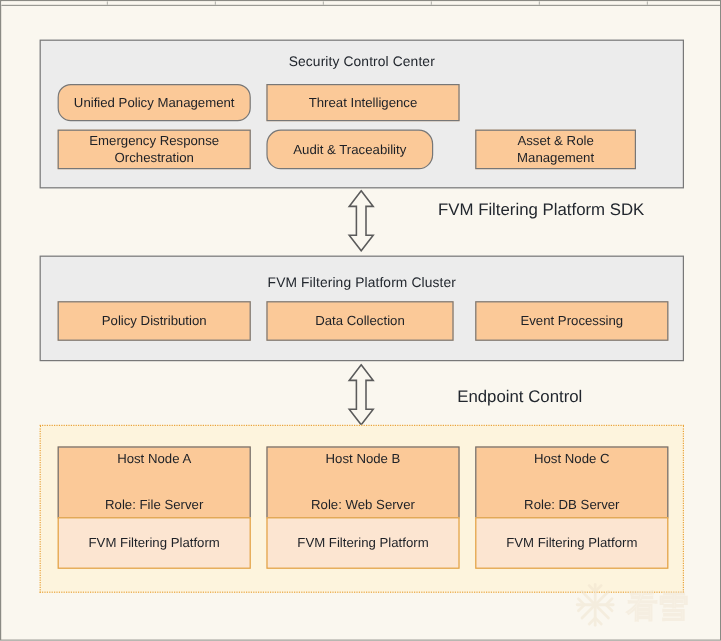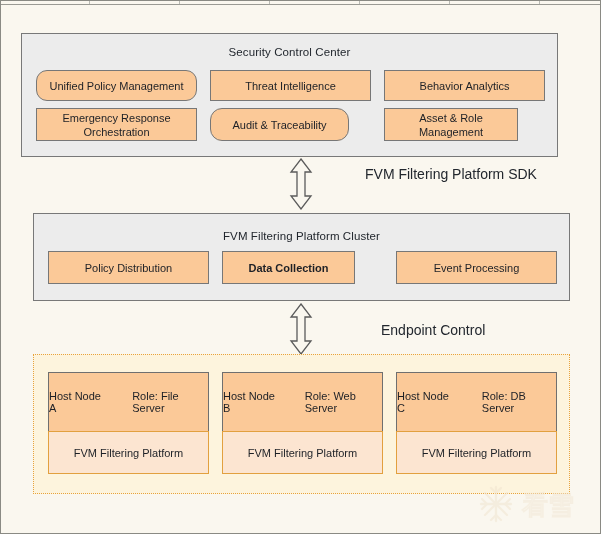--- a/index.html
+++ b/index.html
@@ -88,21 +88,21 @@
   .node-head {
     position: absolute;
     left: 0;
     top: 0;
     right: 0;
     height: 60px;
     background: #fbc998;
     border: 1.6px solid #6f6f6f;
     box-sizing: border-box;
     display: flex;
-    flex-direction: row;
+    flex-direction: column;
     align-items: center;
     justify-content: center;
     gap: 26px;
   }
   .node-head span {
     font-size: 11px;
     color: #1d2026;
   }
   .node-foot {
     position: absolute;
@@ -153,44 +153,43 @@
 
   <div class="ruler">
     <i style="left:88px"></i>
       <i style="left:178px"></i>
       <i style="left:268px"></i>
     <i style="left:358px"></i>
       <i style="left:448px"></i>
       <i style="left:538px"></i>
   </div>
 
-  <div class="panel" style="left:20px; top:32px; width:537px; height:124px;">
+  <div class="panel" style="left:32px; top:32px; width:537px; height:124px;">
     <div class="panel-title" style="top:12px;">Security Control Center</div>
 
     <div class="mod" style="left:14px; top:36px; width:161px; height:31px;border-radius:11px;">Unified Policy Management</div>
     <div class="mod" style="left:188px; top:36px; width:161px; height:31px;">Threat Intelligence</div>
-    <div class="mod" style="left:362px; top:36px; width:161px; height:31px;">Behavior Analytics</div>
 
     <div class="mod" style="left:14px; top:74px; width:161px; height:33px;">Emergency Response Orchestration</div>
     <div class="mod" style="left:188px; top:74px; width:139px; height:33px;border-radius:12px;">Audit &amp; Traceability</div>
     <div class="mod" style="left:362px; top:74px; width:134px; height:33px;text-align:center;">Asset &amp; Role Management</div>
   </div>
 
   <div class="arrow" style="left:288px; top:157px;">
     <svg width="24" height="52" viewBox="0 0 24 52">
       <polygon points="12,1 22,14 16,14 16,38 22,38 12,51 2,38 8,38 8,14 2,14" fill="#faf7ef" stroke="#5b5b5b" stroke-width="1.3" stroke-linejoin="miter"></polygon>
     </svg>
   </div>
   <div class="caption" style="left:352px; top:165px;">FVM Filtering Platform SDK</div>
 
   <div class="panel" style="left:32px; top:212px; width:537px; height:88px;">
     <div class="panel-title" style="top:16px;">FVM Filtering Platform Cluster</div>
 
     <div class="mod" style="left:14px; top:37px; width:161px; height:33px;">Policy Distribution</div>
-    <div class="mod" style="left:188px; top:37px; width:133px; height:33px;font-weight:bold;">Data Collection</div>
+    <div class="mod" style="left:188px; top:37px; width:156px; height:33px;">Data Collection</div>
     <div class="mod" style="left:362px; top:37px; width:161px; height:33px;">Event Processing</div>
   </div>
 
   <div class="arrow" style="left:288px; top:302px;">
     <svg width="24" height="52" viewBox="0 0 24 52">
       <polygon points="12,1 22,14 16,14 16,38 22,38 12,51 2,38 8,38 8,14 2,14" fill="#faf7ef" stroke="#5b5b5b" stroke-width="1.3" stroke-linejoin="miter"></polygon>
     </svg>
   </div>
   <div class="caption" style="left:352px; top:321px;margin-left:16px;">Endpoint Control</div>
 

